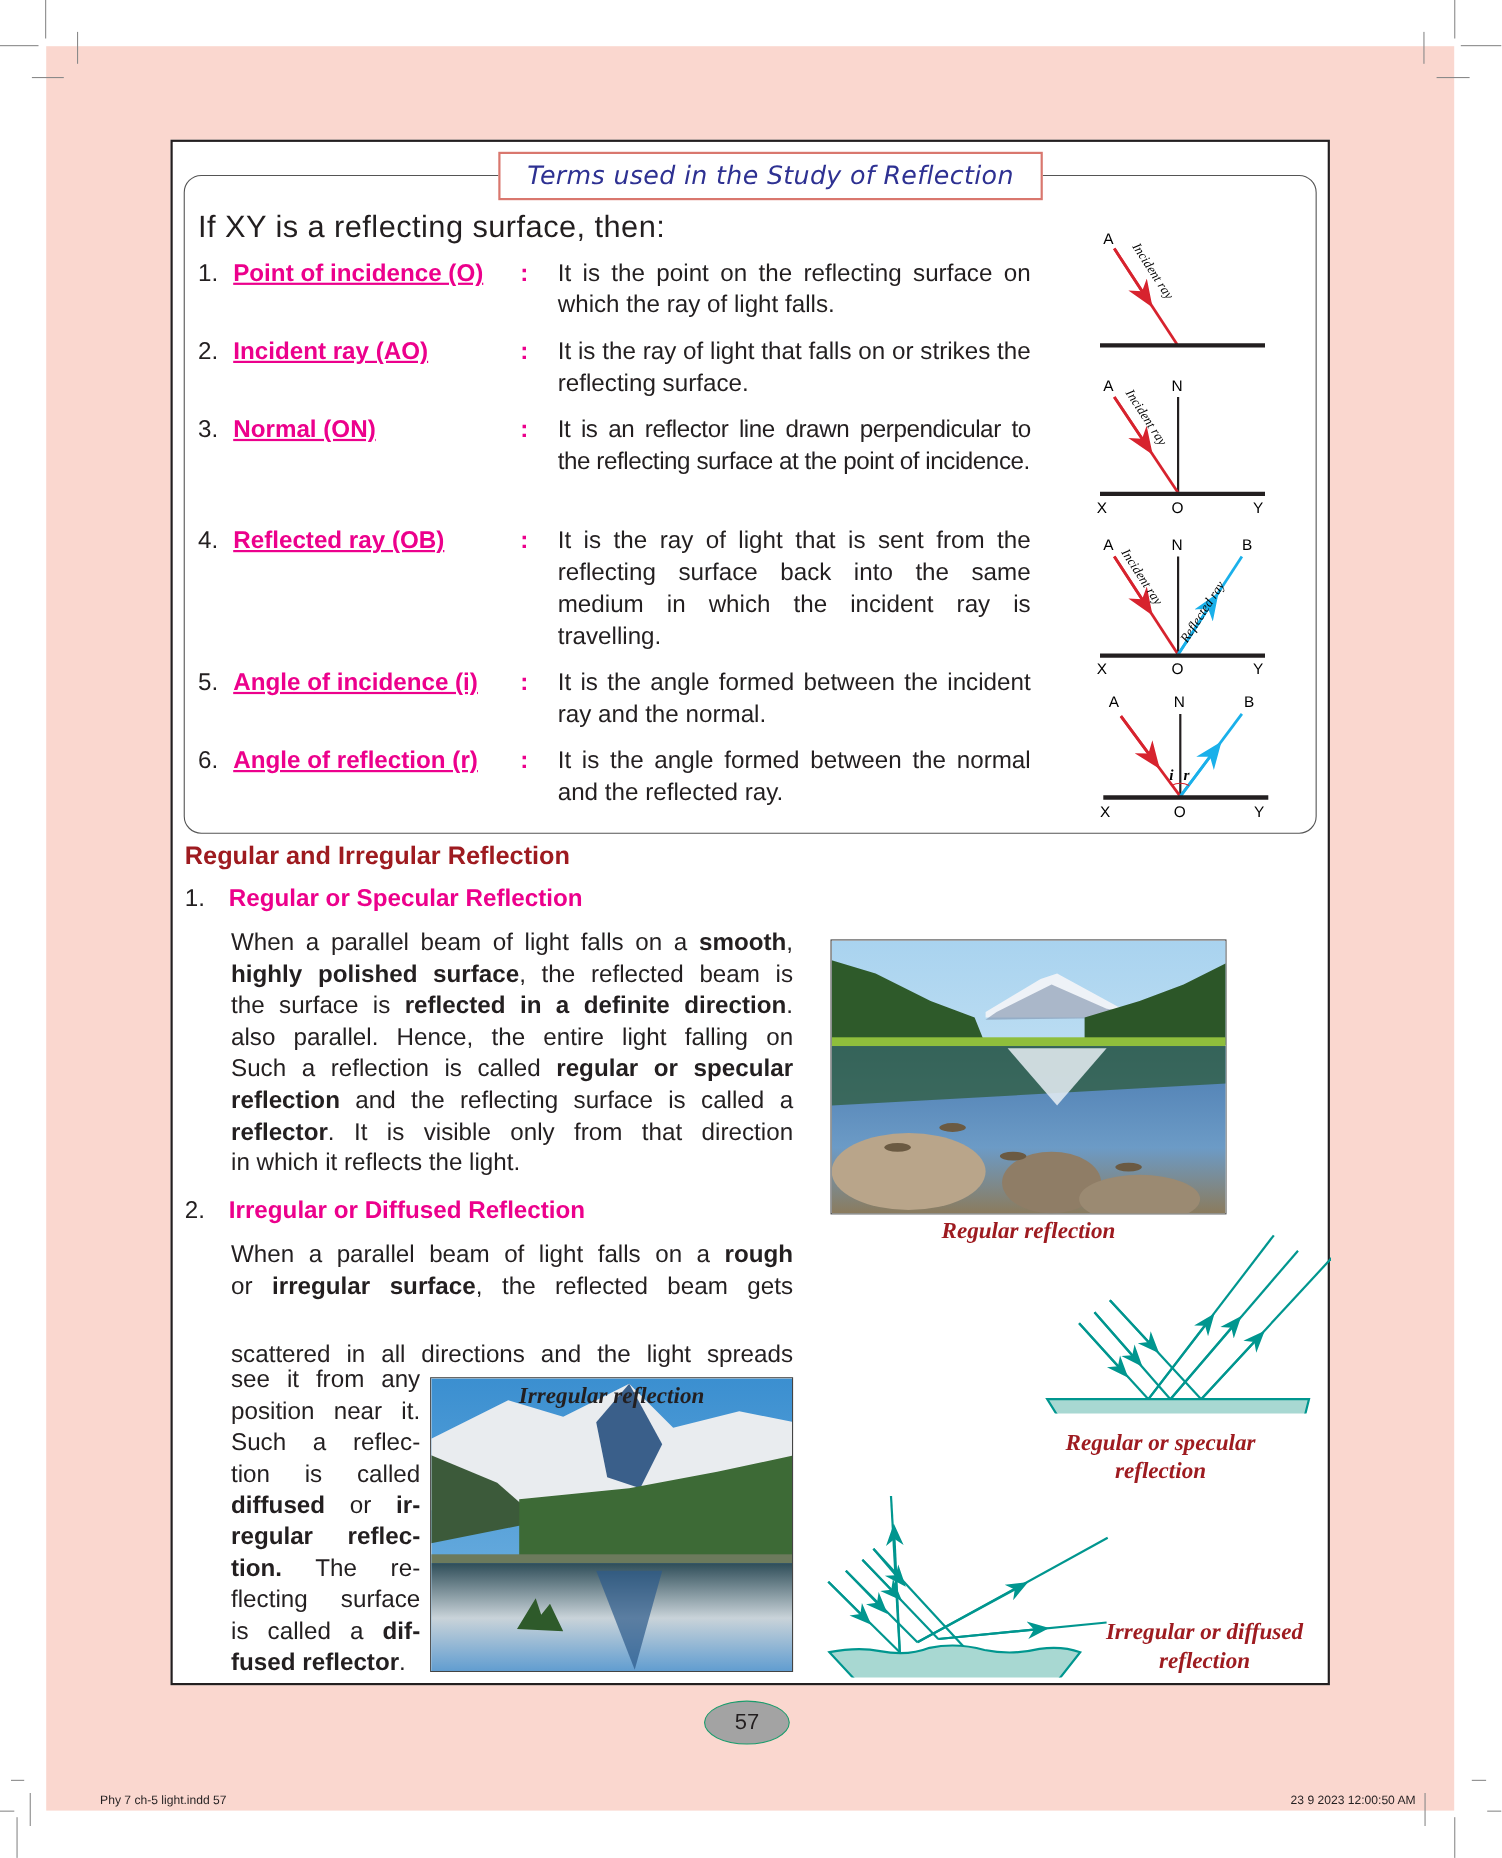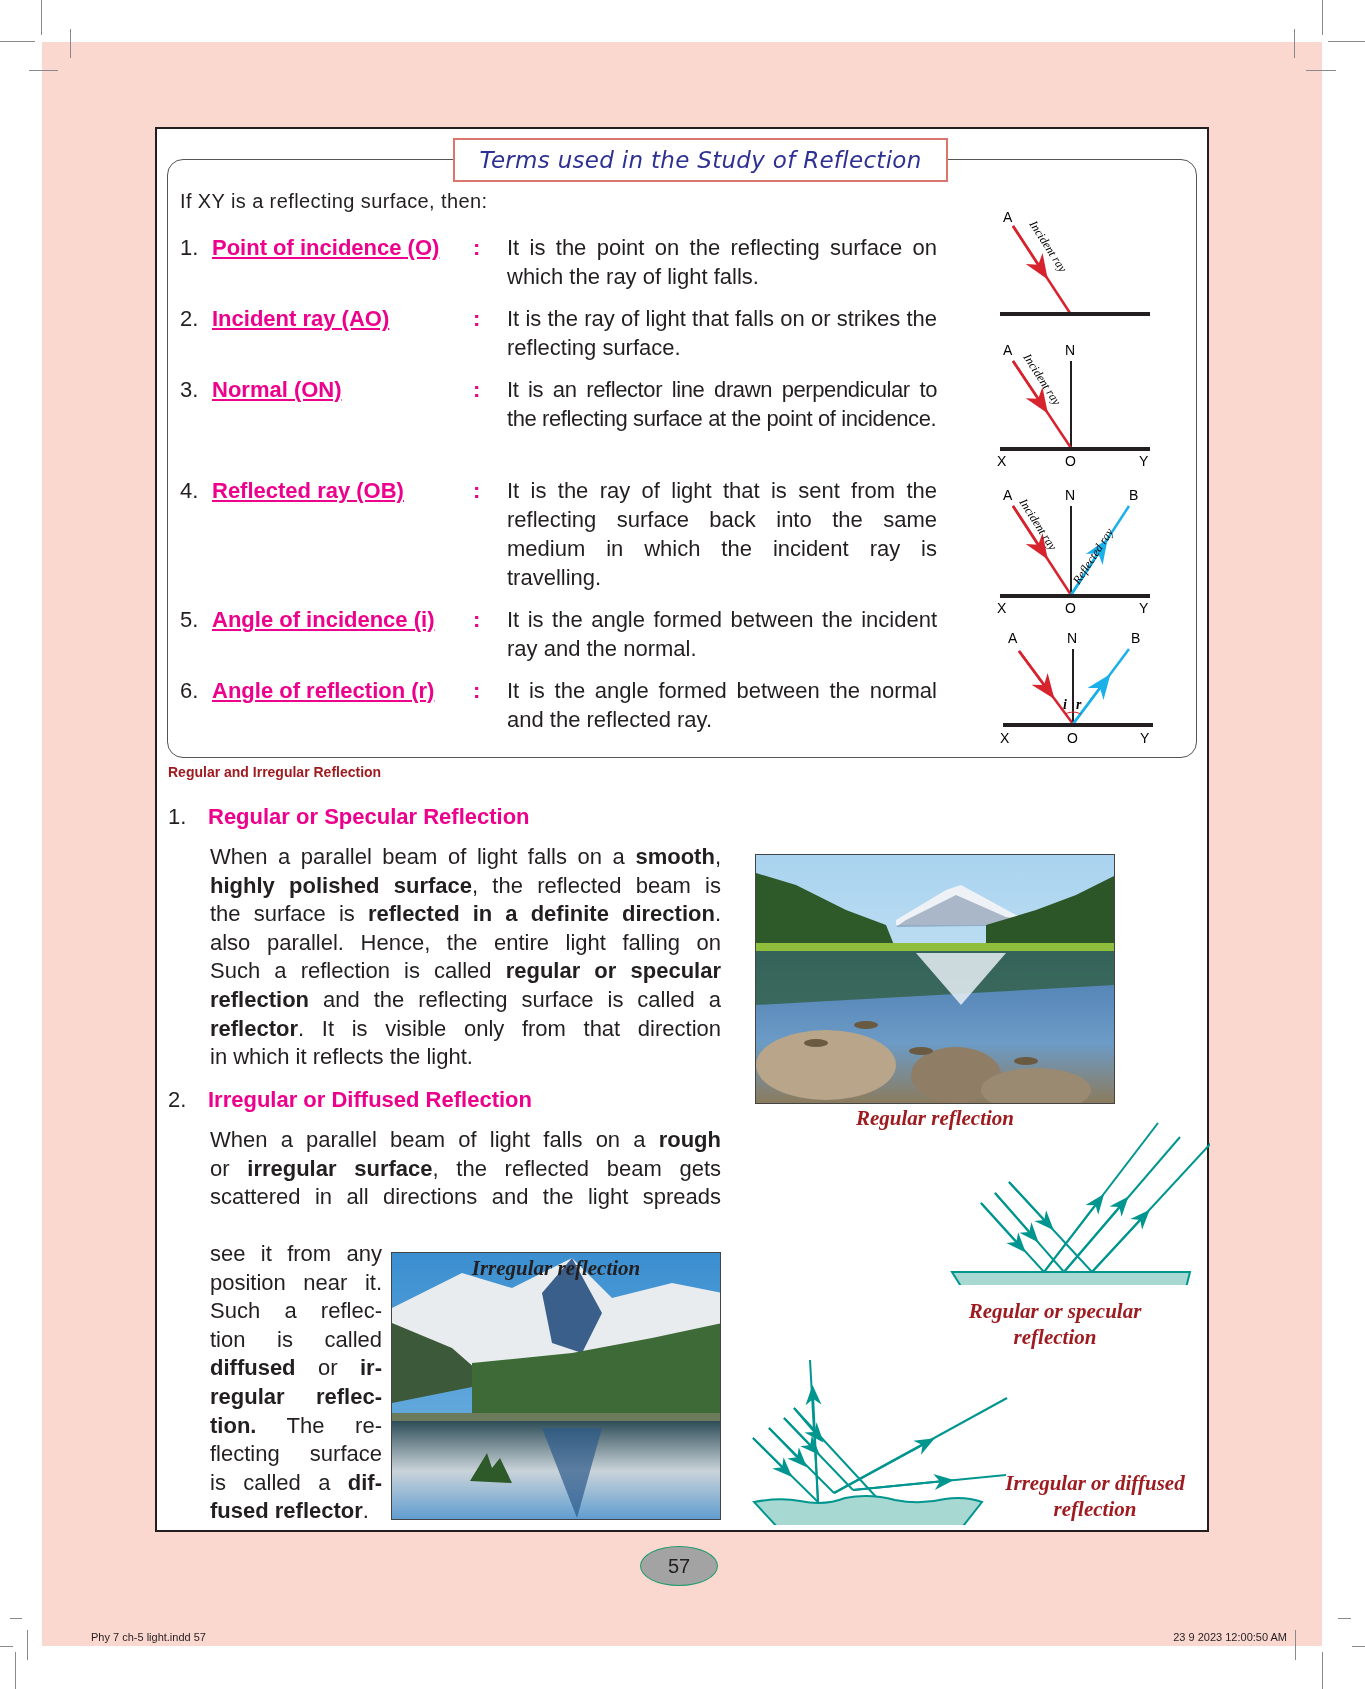--- a/index.html
+++ b/index.html
@@ -3,28 +3,28 @@
 <meta charset="utf-8">
 <style>
   * { box-sizing: border-box; margin: 0; padding: 0; }
   html, body { width: 1365px; height: 1689px; background: #ffffff; overflow: hidden; }
   body { position: relative; font-family: "Liberation Sans", sans-serif; color: #231f20; }
   .pink { position: absolute; left: 42px; top: 42px; width: 1280px; height: 1604px; background: #fad7cf; }
   .crop { position: absolute; background: #8a8a8a; }
   .frame { position: absolute; left: 155px; top: 127px; width: 1054px; height: 1405px; background: #ffffff; border: 2px solid #231f20; }
   .terms-box { position: absolute; left: 167px; top: 159px; width: 1030px; height: 599px; border: 1.5px solid #555; border-radius: 16px; }
   .terms-title { position: absolute; left: 453px; top: 138px; width: 495px; height: 44px; background: #fff; border: 2px solid #d9776e; display:flex; align-items:center; justify-content:center; font-family: "DejaVu Sans", sans-serif; font-style: italic; font-size: 23px; color: #2e3192; letter-spacing: 0.3px; }
-  .intro { position: absolute; left: 180px; top: 190px; font-size: 20px; letter-spacing: 0.4px; }
+  .intro { position: absolute; left: 180px; top: 190px; font-size: 28px; letter-spacing: 0.4px; }
   .term { position: absolute; left: 180px; width: 760px; font-size: 22px; line-height: 29px; }
   .term .num { position: absolute; left: 0; top: 0; }
   .term .name { position: absolute; left: 32px; top: 0; color: #ec008c; font-weight: bold; text-decoration: underline; }
   .term .colon { position: absolute; left: 293px; top: 0; color: #ec008c; font-weight: bold; }
   .term .def { position: absolute; left: 327px; top: 0; width: 430px; text-align: justify; text-align-last: left; }
   .diag { position: absolute; }
-  .section-head { position: absolute; left: 168px; top: 764px; font-size: 14px; font-weight: bold; color: #9e1b20; }
+  .section-head { position: absolute; left: 168px; top: 764px; font-size: 23px; font-weight: bold; color: #9e1b20; }
   .sub-head { position: absolute; font-size: 22px; }
   .sub-head .n { position: absolute; left: 0; top: 0; }
   .sub-head .t { position: absolute; left: 40px; top: 0; color: #ec008c; font-weight: bold; white-space: nowrap; }
   .para { position: absolute; font-size: 22px; line-height: 28.6px; text-align: justify; text-align-last: justify; }
   .para b { font-weight: bold; }
   .photo { position: absolute; border: 1.5px solid #444; overflow: hidden; }
   .caption { position: absolute; font-family: "Liberation Serif", serif; font-style: italic; font-weight: bold; font-size: 21px; color: #9e1b20; text-align: center; }
   .page-num { position: absolute; left: 640px; top: 1546px; width: 78px; height: 40px; border: 1.5px solid #1a9c6c; border-radius: 50%; background: #a3a3a3; display: flex; align-items: center; justify-content: center; font-size: 20px; }
   .slug { position: absolute; top: 1631px; font-size: 11px; color: #231f20; }
   .line { display:block; }
@@ -239,21 +239,21 @@
 </div>
 
 <div class="sub-head" style="left:168px;top:1087px">
   <span class="n">2.</span>
   <span class="t">Irregular or Diffused Reflection</span>
 </div>
 
 <div class="para" id="irregular-para" style="left:210px;top:1126px;width:511px">
     <div style="text-align-last: justify;">When a parallel beam of light falls on a <b>rough</b></div>
     <div style="text-align-last: justify;">or <b>irregular surface</b>, the reflected  beam gets</div>
-    <div style="text-align-last: justify;">scattered in all directions and the light spreads</div>
+    <div style="text-align-last: justify; margin-top: 34px;">scattered in all directions and the light spreads</div>
   </div>
 <div class="para" id="irregular-narrow" style="left:210px;top:1240px;width:172px">
     <div style="text-align-last: justify;">see it from any</div>
     <div style="text-align-last: justify;">position near it.</div>
     <div style="text-align-last: justify;">Such a reflec-</div>
     <div style="text-align-last: justify;">tion  is called</div>
     <div style="text-align-last: justify;"><b>diffused</b>  or <b>ir-</b></div>
     <div style="text-align-last: justify;"><b>regular reflec-</b></div>
     <div style="text-align-last: justify;"><b>tion.</b> The re-</div>
     <div style="text-align-last: justify;">flecting surface</div>

